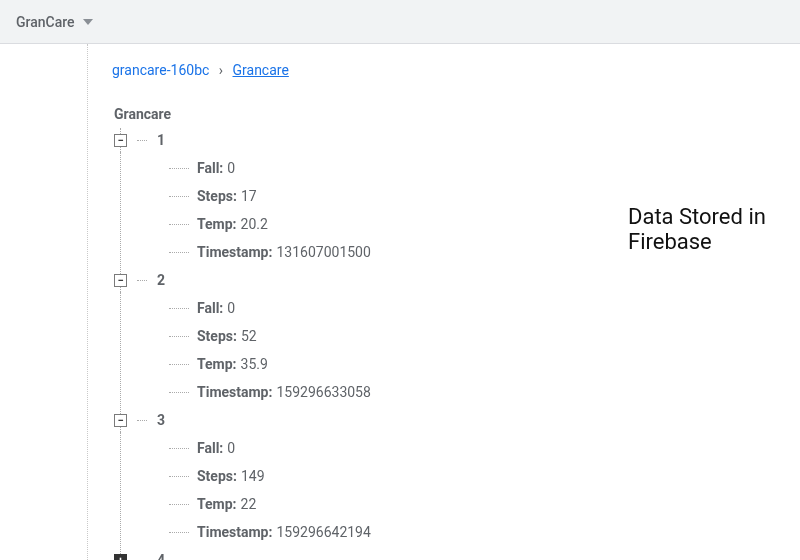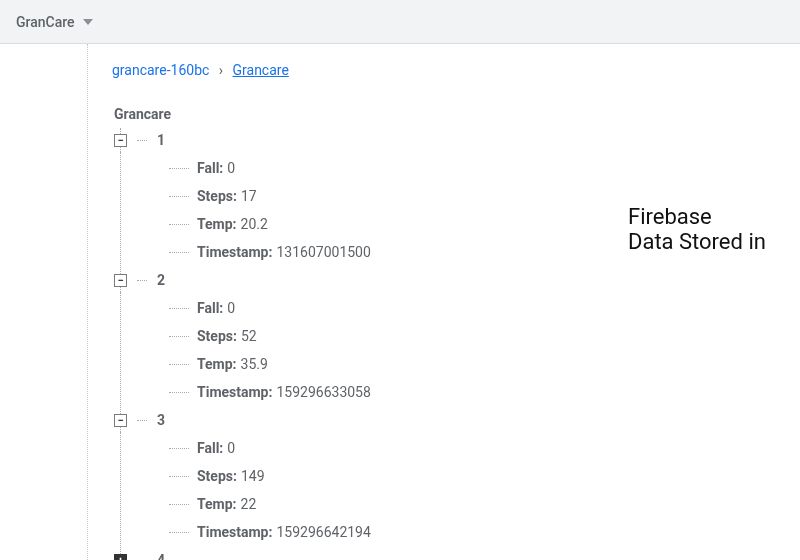--- a/index.html
+++ b/index.html
@@ -247,18 +247,18 @@
         <div class="node-head">
           <span class="toggle plus">+</span>
           <span class="dashline"></span>
           <span class="node-id">4</span>
         </div>
       </div>
 
     </div>
 
     <div class="callout">
+      <div>Data Stored in</div>
       <div>Firebase</div>
-      <div>Data Stored in</div>
     </div>
 
   </div>
 </div>
 
 </body></html>

